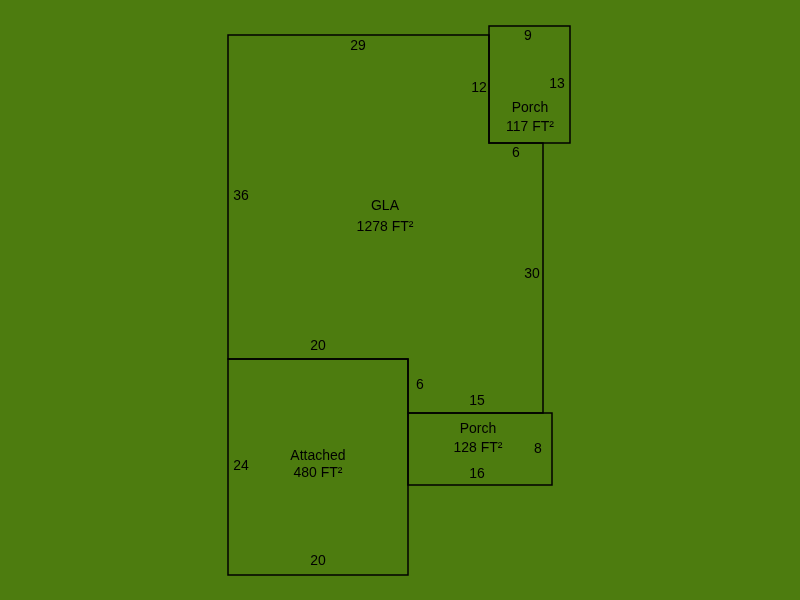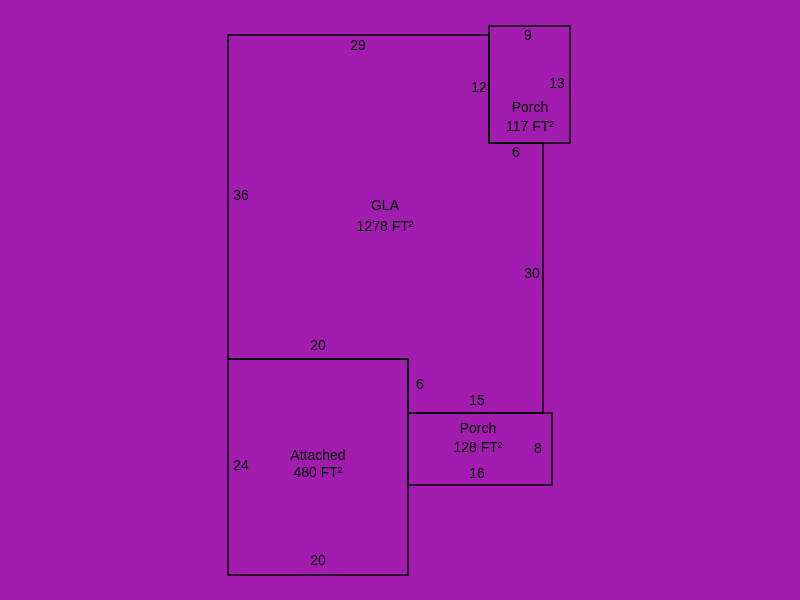--- a/index.html
+++ b/index.html
@@ -4,21 +4,21 @@
 <style>
   html, body {
     margin: 0;
     padding: 0;
     background: #ffffff;
   }
   .canvas {
     position: relative;
     width: 800px;
     height: 600px;
-    background: #a21caf;
+    background: #4d7c0f;
     font-family: "Liberation Sans", sans-serif;
     overflow: hidden;
   }
   svg {
     display: block;
   }
   .shape {
     fill: none;
     stroke: #000000;
     stroke-width: 1.5;

